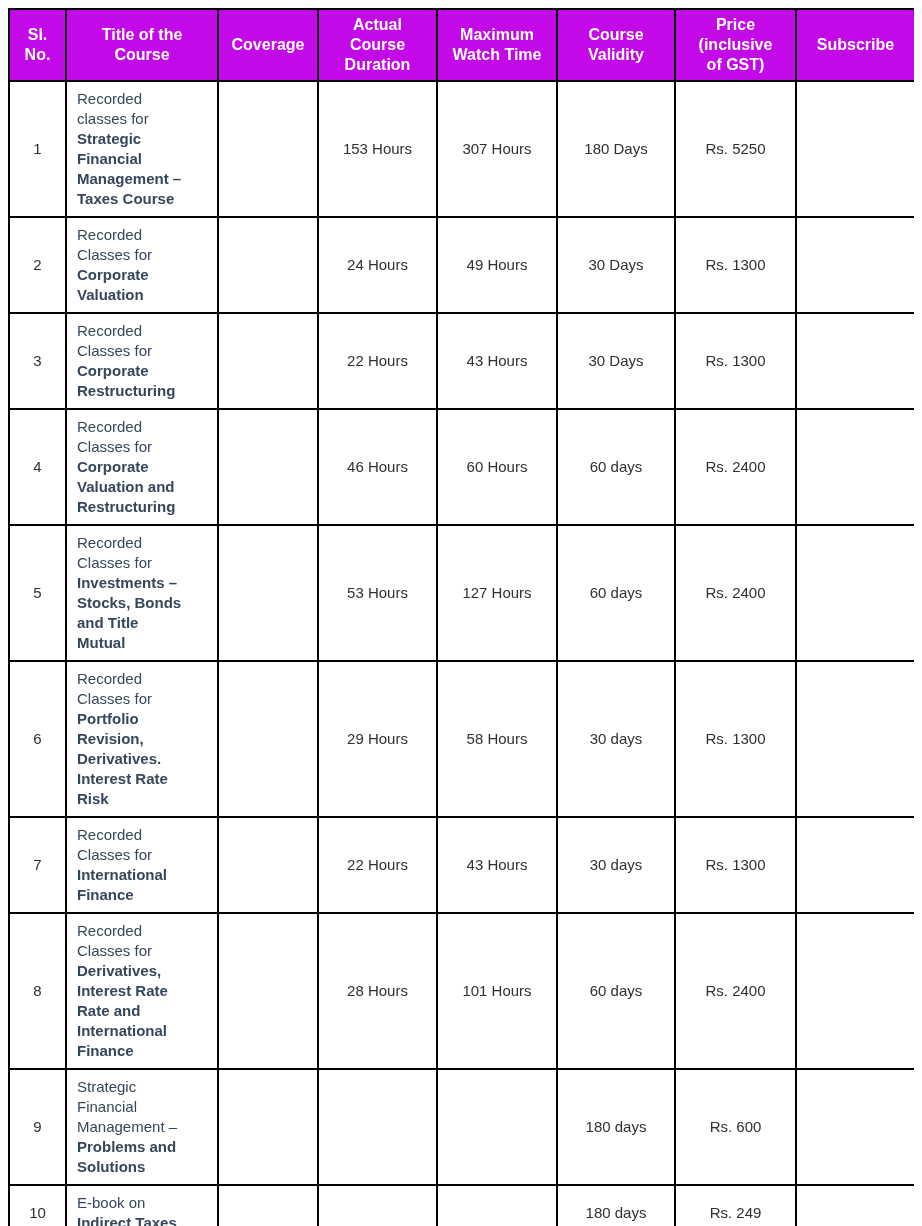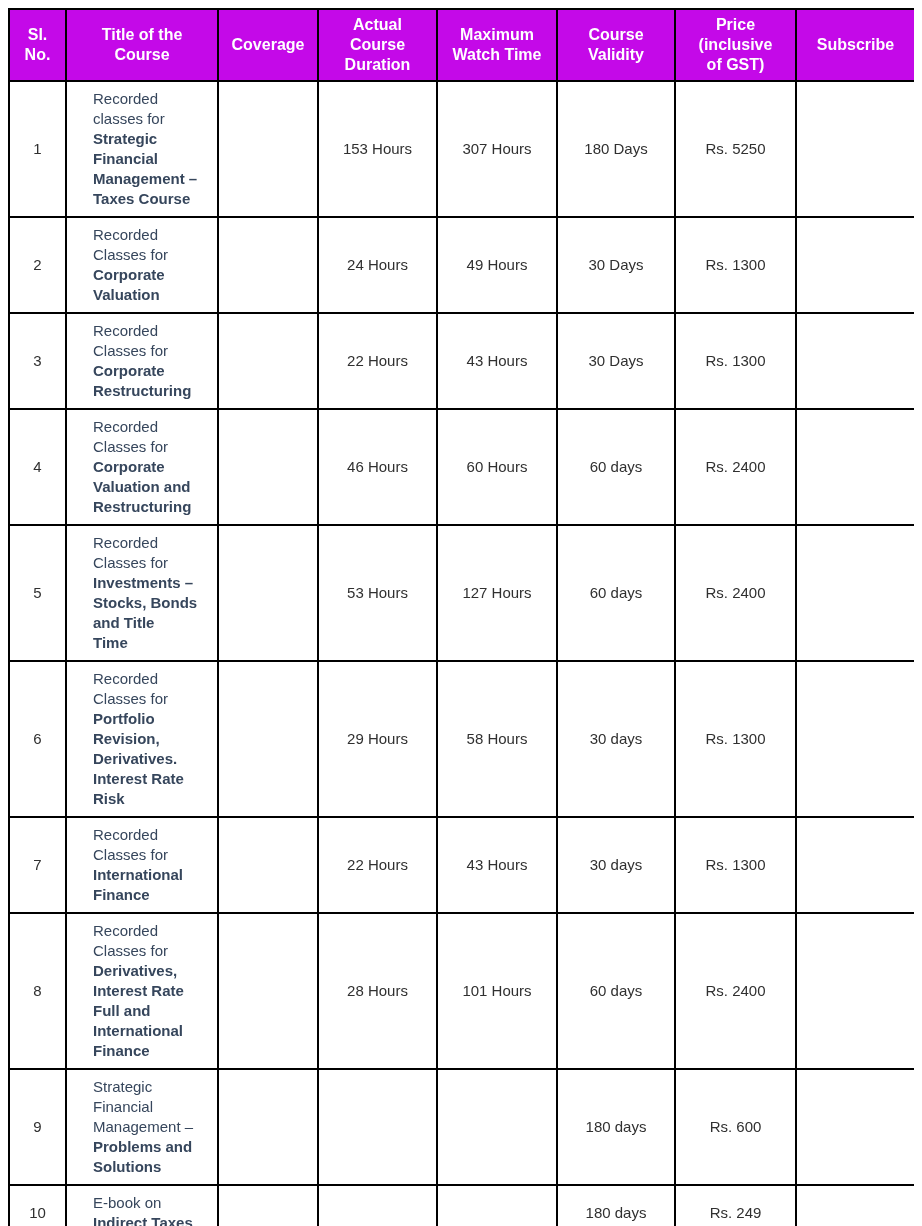--- a/index.html
+++ b/index.html
@@ -36,21 +36,21 @@
   th span { white-space: pre-line; }
   td {
     vertical-align: middle;
     font-size: 15px;
     color: var(--cell-text);
     line-height: 20px;
   }
   .c-center { text-align: center; padding: 6px 3px; }
   .c-title {
     text-align: left;
-    padding: 7px 4px 7px 26px;
+    padding: 7px 4px 7px 10px;
     color: var(--title-text);
   }
   .bold-line { font-weight: bold; }
 </style>
 </head>
 <body>
 
 <table>
   <colgroup>
     <col style="width:57px">
@@ -147,21 +147,21 @@
     <td class="c-center"></td>
   </tr>
       <tr>
     <td class="c-center">5</td>
     <td class="c-title">
           <div>Recorded</div>
           <div>Classes for</div>
           <div class="bold-line">Investments –</div>
           <div class="bold-line">Stocks, Bonds</div>
           <div class="bold-line">and Title</div>
-          <div class="bold-line">Time</div>
+          <div class="bold-line">Mutual</div>
         </td>
     <td class="c-center"></td>
     <td class="c-center">53 Hours</td>
     <td class="c-center">127 Hours</td>
     <td class="c-center">60 days</td>
     <td class="c-center">Rs. 2400</td>
     <td class="c-center"></td>
   </tr>
       <tr>
     <td class="c-center">6</td>
@@ -196,21 +196,21 @@
     <td class="c-center">Rs. 1300</td>
     <td class="c-center"></td>
   </tr>
       <tr>
     <td class="c-center">8</td>
     <td class="c-title">
           <div>Recorded</div>
           <div>Classes for</div>
           <div class="bold-line">Derivatives,</div>
           <div class="bold-line">Interest Rate</div>
-          <div class="bold-line">Full and</div>
+          <div class="bold-line">Rate and</div>
           <div class="bold-line">International</div>
           <div class="bold-line">Finance</div>
         </td>
     <td class="c-center"></td>
     <td class="c-center">28 Hours</td>
     <td class="c-center">101 Hours</td>
     <td class="c-center">60 days</td>
     <td class="c-center">Rs. 2400</td>
     <td class="c-center"></td>
   </tr>

